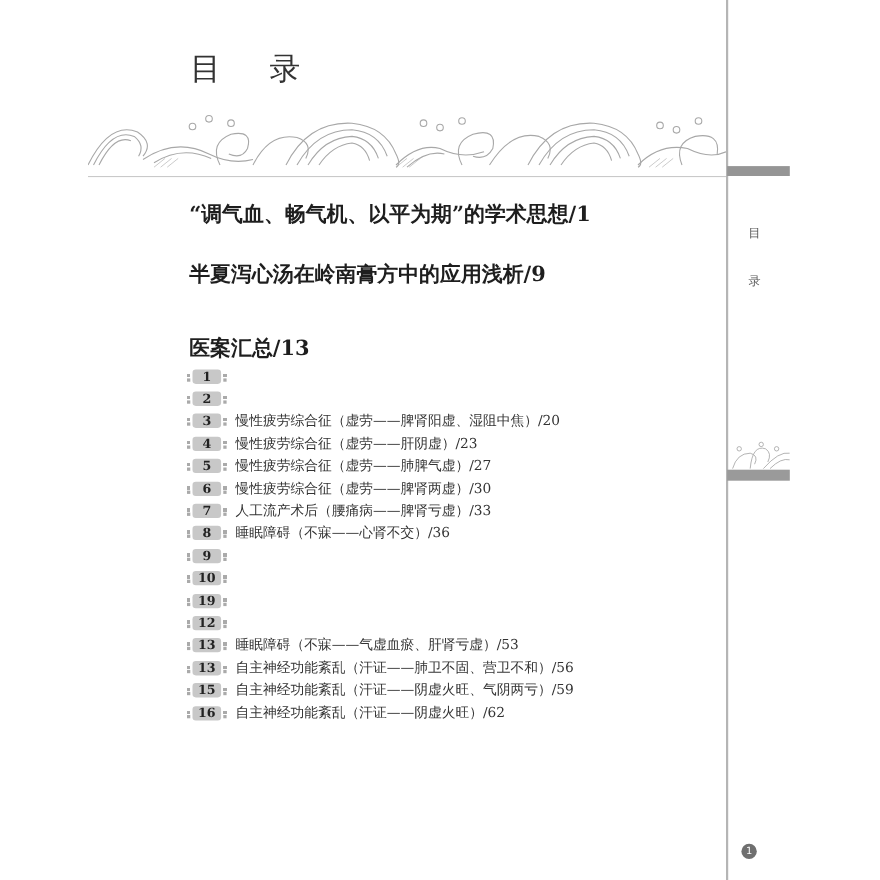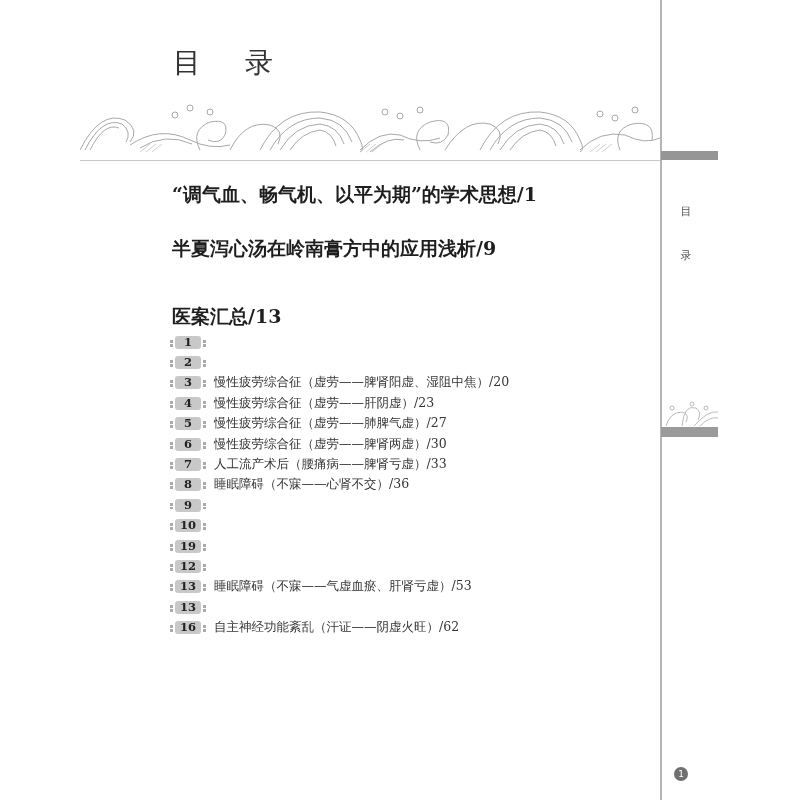--- a/index.html
+++ b/index.html
@@ -165,20 +165,25 @@
     </div>
   <div class="entry">
       <span class="badge"><span>12</span></span>
     </div>
   <div class="entry">
       <span class="badge"><span>13</span></span>
       <span>睡眠障碍（不寐——气虚血瘀、肝肾亏虚）/53</span>
     </div>
   <div class="entry">
       <span class="badge"><span>13</span></span>
+      <span>自主神经功能紊乱（汗证——肺卫不固、营卫不和）/56</span>
+    </div>
+  <div class="entry">
+      <span class="badge"><span>15</span></span>
+      <span>自主神经功能紊乱（汗证——阴虚火旺、气阴两亏）/59</span>
     </div>
   <div class="entry">
       <span class="badge"><span>16</span></span>
       <span>自主神经功能紊乱（汗证——阴虚火旺）/62</span>
     </div>
 </div>
 
 <div class="page-number">1</div>
 
 </body></html>

